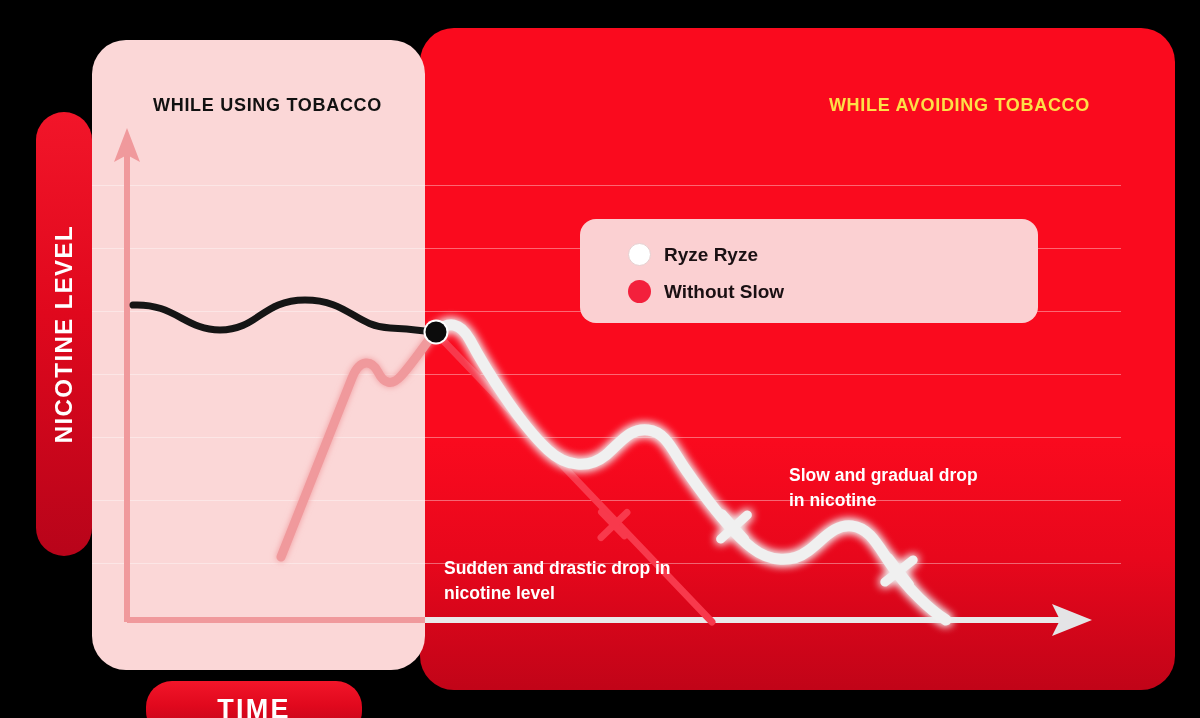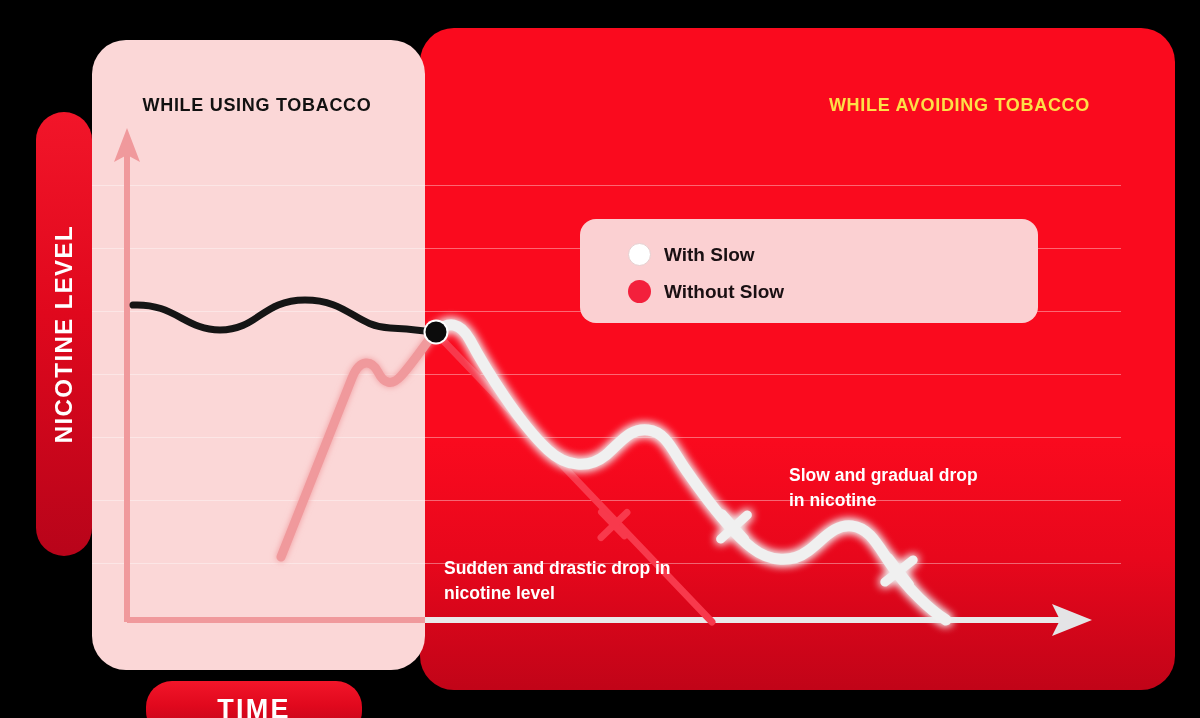--- a/index.html
+++ b/index.html
@@ -81,21 +81,21 @@
   
   .hdr {
     position: absolute;
     font-size: 18px;
     font-weight: bold;
     line-height: 1.45;
     letter-spacing: 0.7px;
   }
   .hdr-left {
     left: 132px; top: 92px; width: 250px;
-    text-align: center;
+    text-align: right;
     color: #111111;
   }
   .hdr-right {
     left: 820px; top: 92px; width: 270px;
     text-align: right;
     color: #fde047;
   }
 
   
   .legend {
@@ -240,21 +240,21 @@
   <div class="pill-x">
     <span>TIME</span>
   </div>
 
   <div class="hdr hdr-left">WHILE USING TOBACCO</div>
   <div class="hdr hdr-right">WHILE AVOIDING TOBACCO</div>
 
   <div class="legend">
     <div class="legend-row">
       <div class="legend-dot white"></div>
-      <div class="legend-label">With Slow</div>
+      <div class="legend-label">Ryze Ryze</div>
     </div>
     <div class="legend-row">
       <div class="legend-dot red"></div>
       <div class="legend-label">Without Slow</div>
     </div>
   </div>
 
   <div class="anno anno-slow">Slow and gradual drop in nicotine</div>
   <div class="anno anno-sudden">Sudden and drastic drop in nicotine level</div>
 

